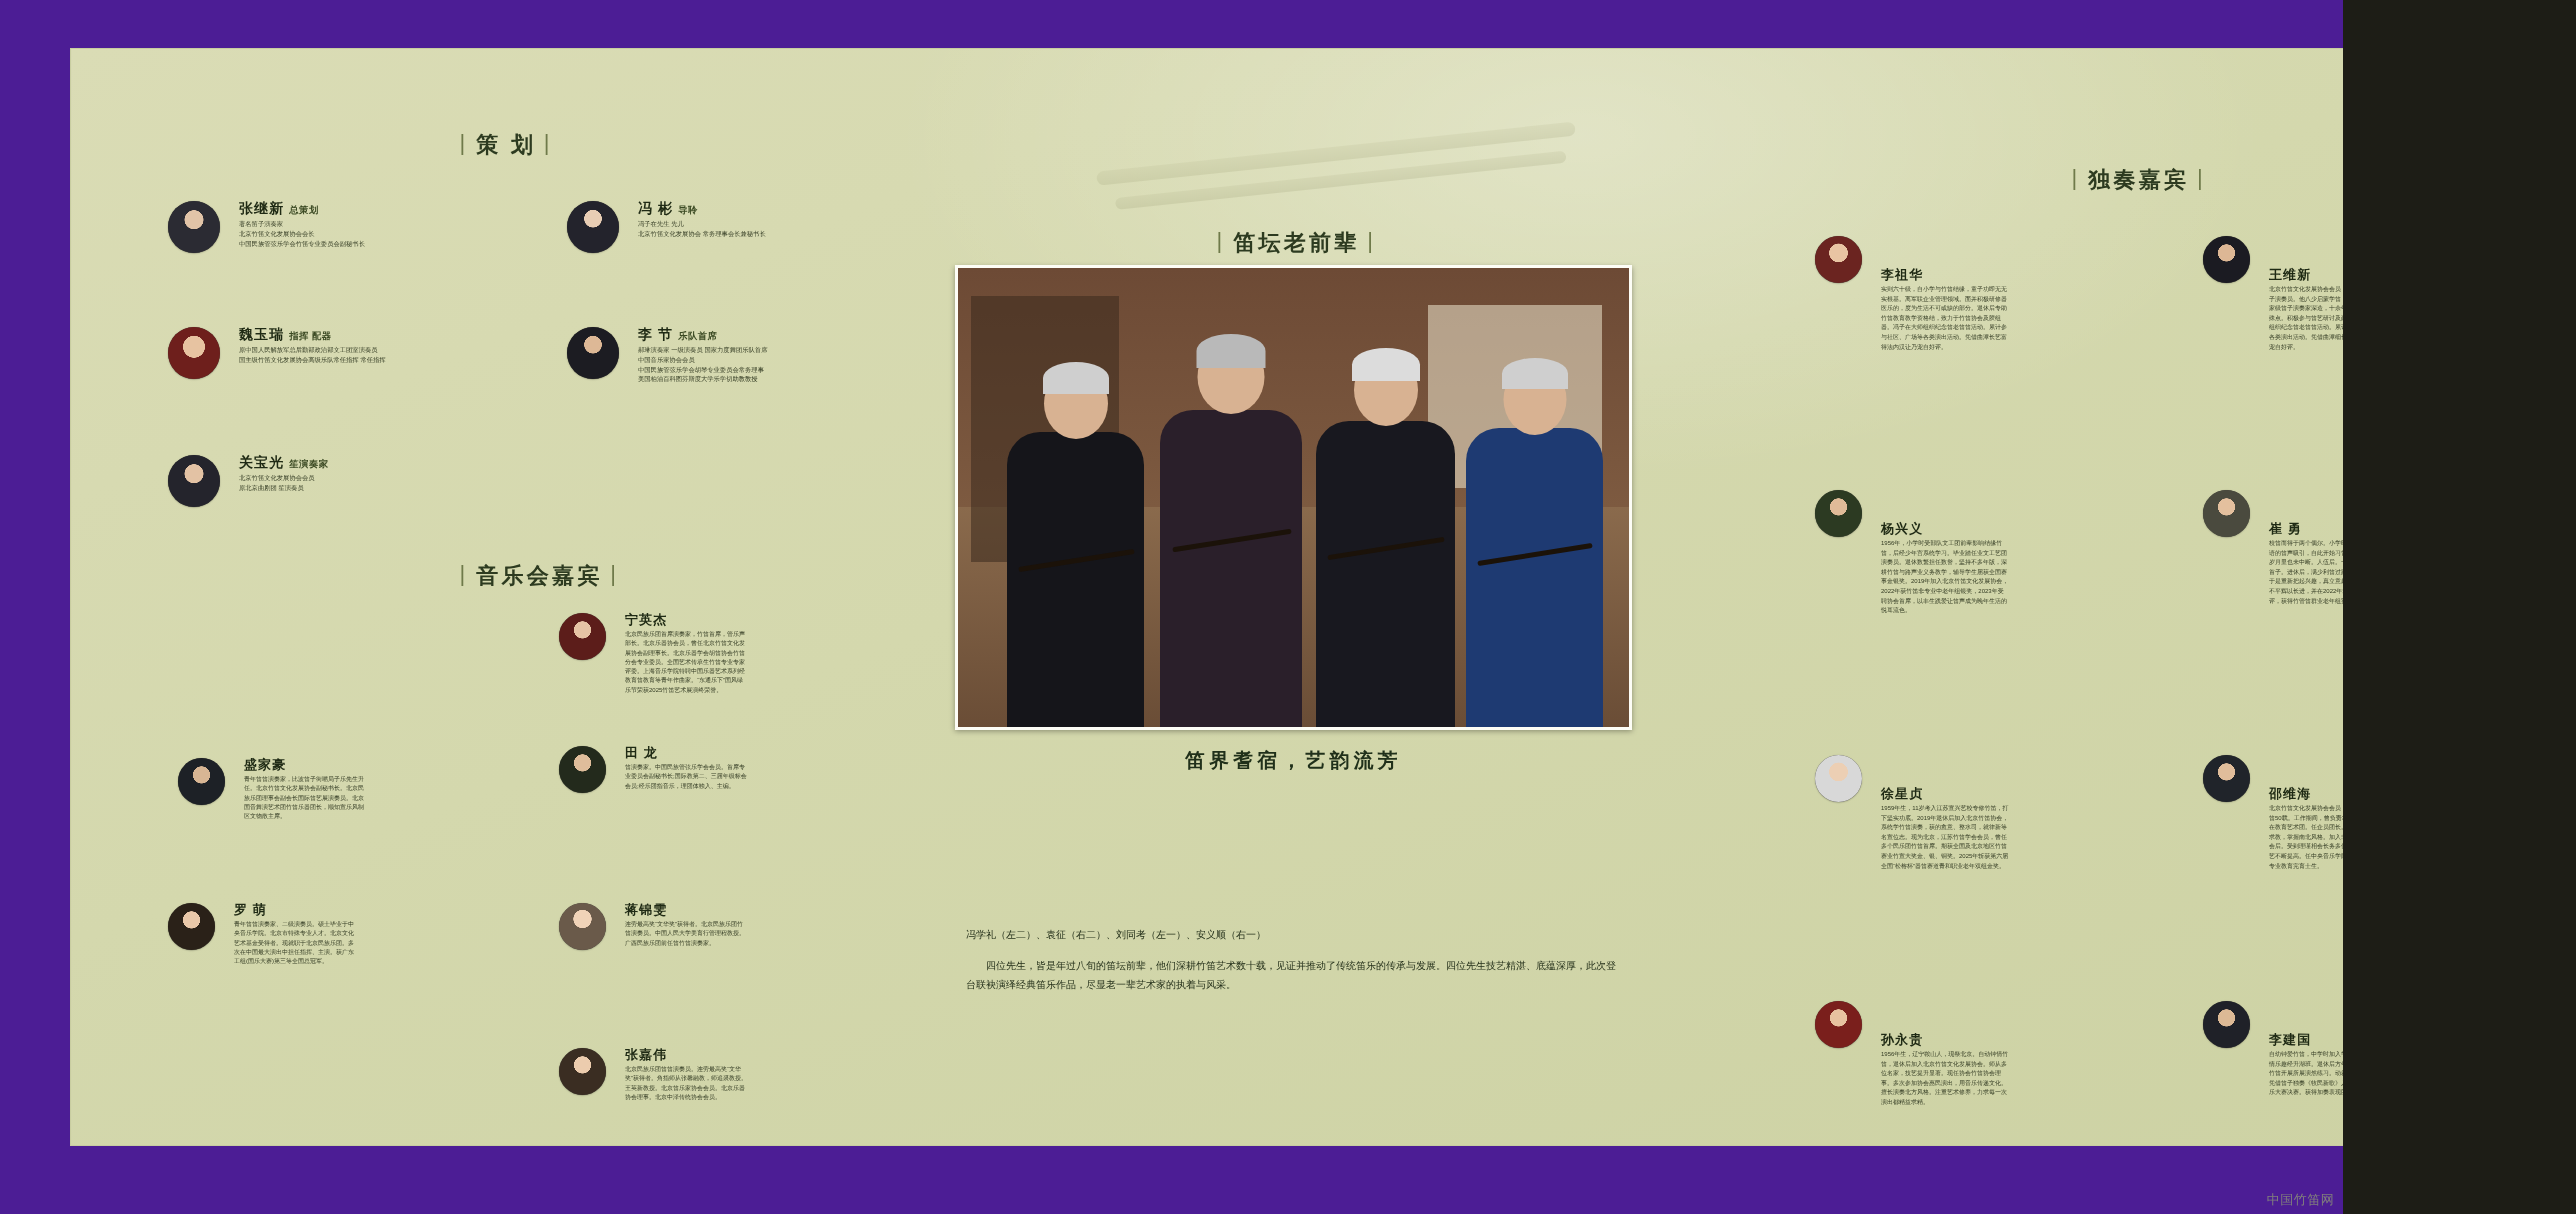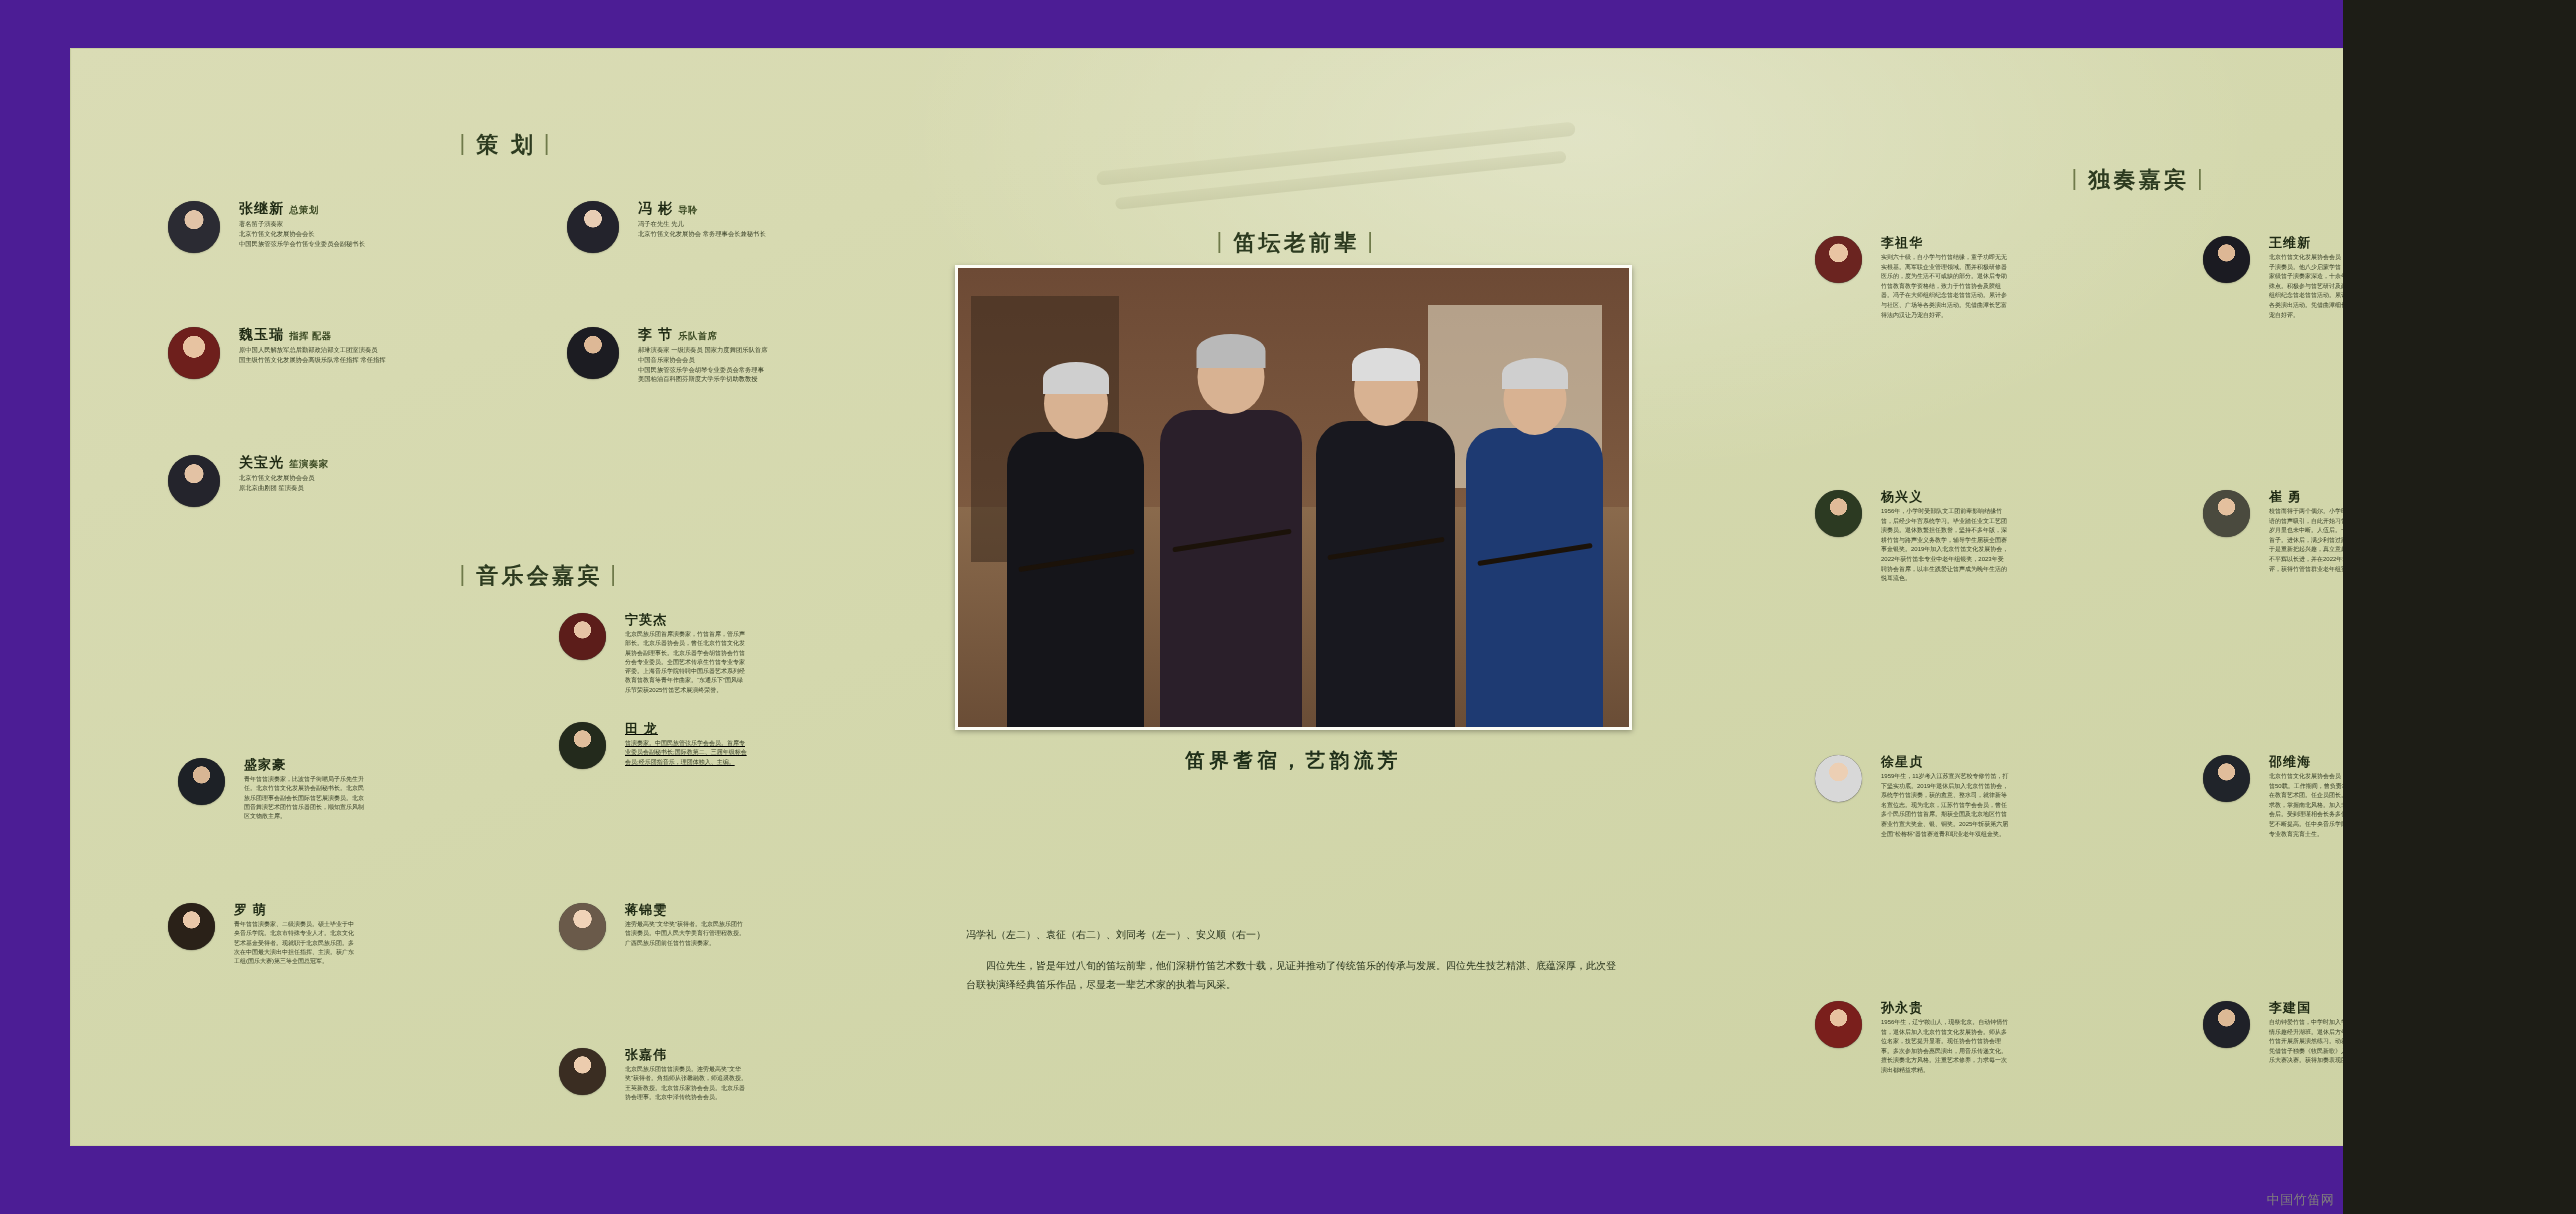--- a/index.html
+++ b/index.html
@@ -116,21 +116,21 @@
 
   .person.lg .p-name { font-size: 14px; }
   .person.md .p-name { font-size: 13px; }
 
   
   .guest .p-name { font-size: 13px; }
   .guest .p-desc { font-size: 6px; width: 123px; }
 
   
   .solo .p-desc { font-size: 6px; width: 128px; line-height: 1.6; }
-  .solo .p-name { font-size: 13px; }
+  .solo .p-name { font-size: 13px; margin-top: 32px; }
 
   
   .center-photo {
     position: absolute;
     left: 885px;
     top: 217px;
     width: 677px;
     height: 465px;
     background: #5d4334;
     border: 3.8px solid #fdfdf6;
@@ -310,21 +310,21 @@
     <div class="person md guest" style="left:108px; top:710px;">
       <div class="avatar">
           <div class="ph" style="background:radial-gradient(circle at 50% 36%, #d8b694 0 22%, #1d2126 23% 100%);"></div>
         </div>
       <div class="p-body">
         <div class="p-name">盛家豪</div>
         <div class="p-desc">青年笛笛演奏家，比波笛子街嘴局子乐先生升任。北京竹笛文化发展协会副秘书长。北京民族乐团理事会副会长国际笛艺展演奏员。北京国音舞演艺术团竹笛乐器团长，顺知宣乐风制区文物散主席。</div>
       </div>
     </div>
 
-    <div class="person md guest" style="left:489px; top:674px;text-decoration:underline;">
+    <div class="person md guest" style="left:489px; top:698px;">
       <div class="avatar">
           <div class="ph" style="background:radial-gradient(circle at 50% 36%, #dfbd9b 0 22%, #232a1c 23% 100%);"></div>
         </div>
       <div class="p-body">
         <div class="p-name">田 龙</div>
         <div class="p-desc">笛演奏家。中国民族管弦乐学会会员。首席专业委员会副秘书长;国际教第二、三届年级标会会员;经乐团指音乐，理团体独入、主编。</div>
       </div>
     </div>
 
     <div class="person md guest" style="left:98px; top:855px;">

